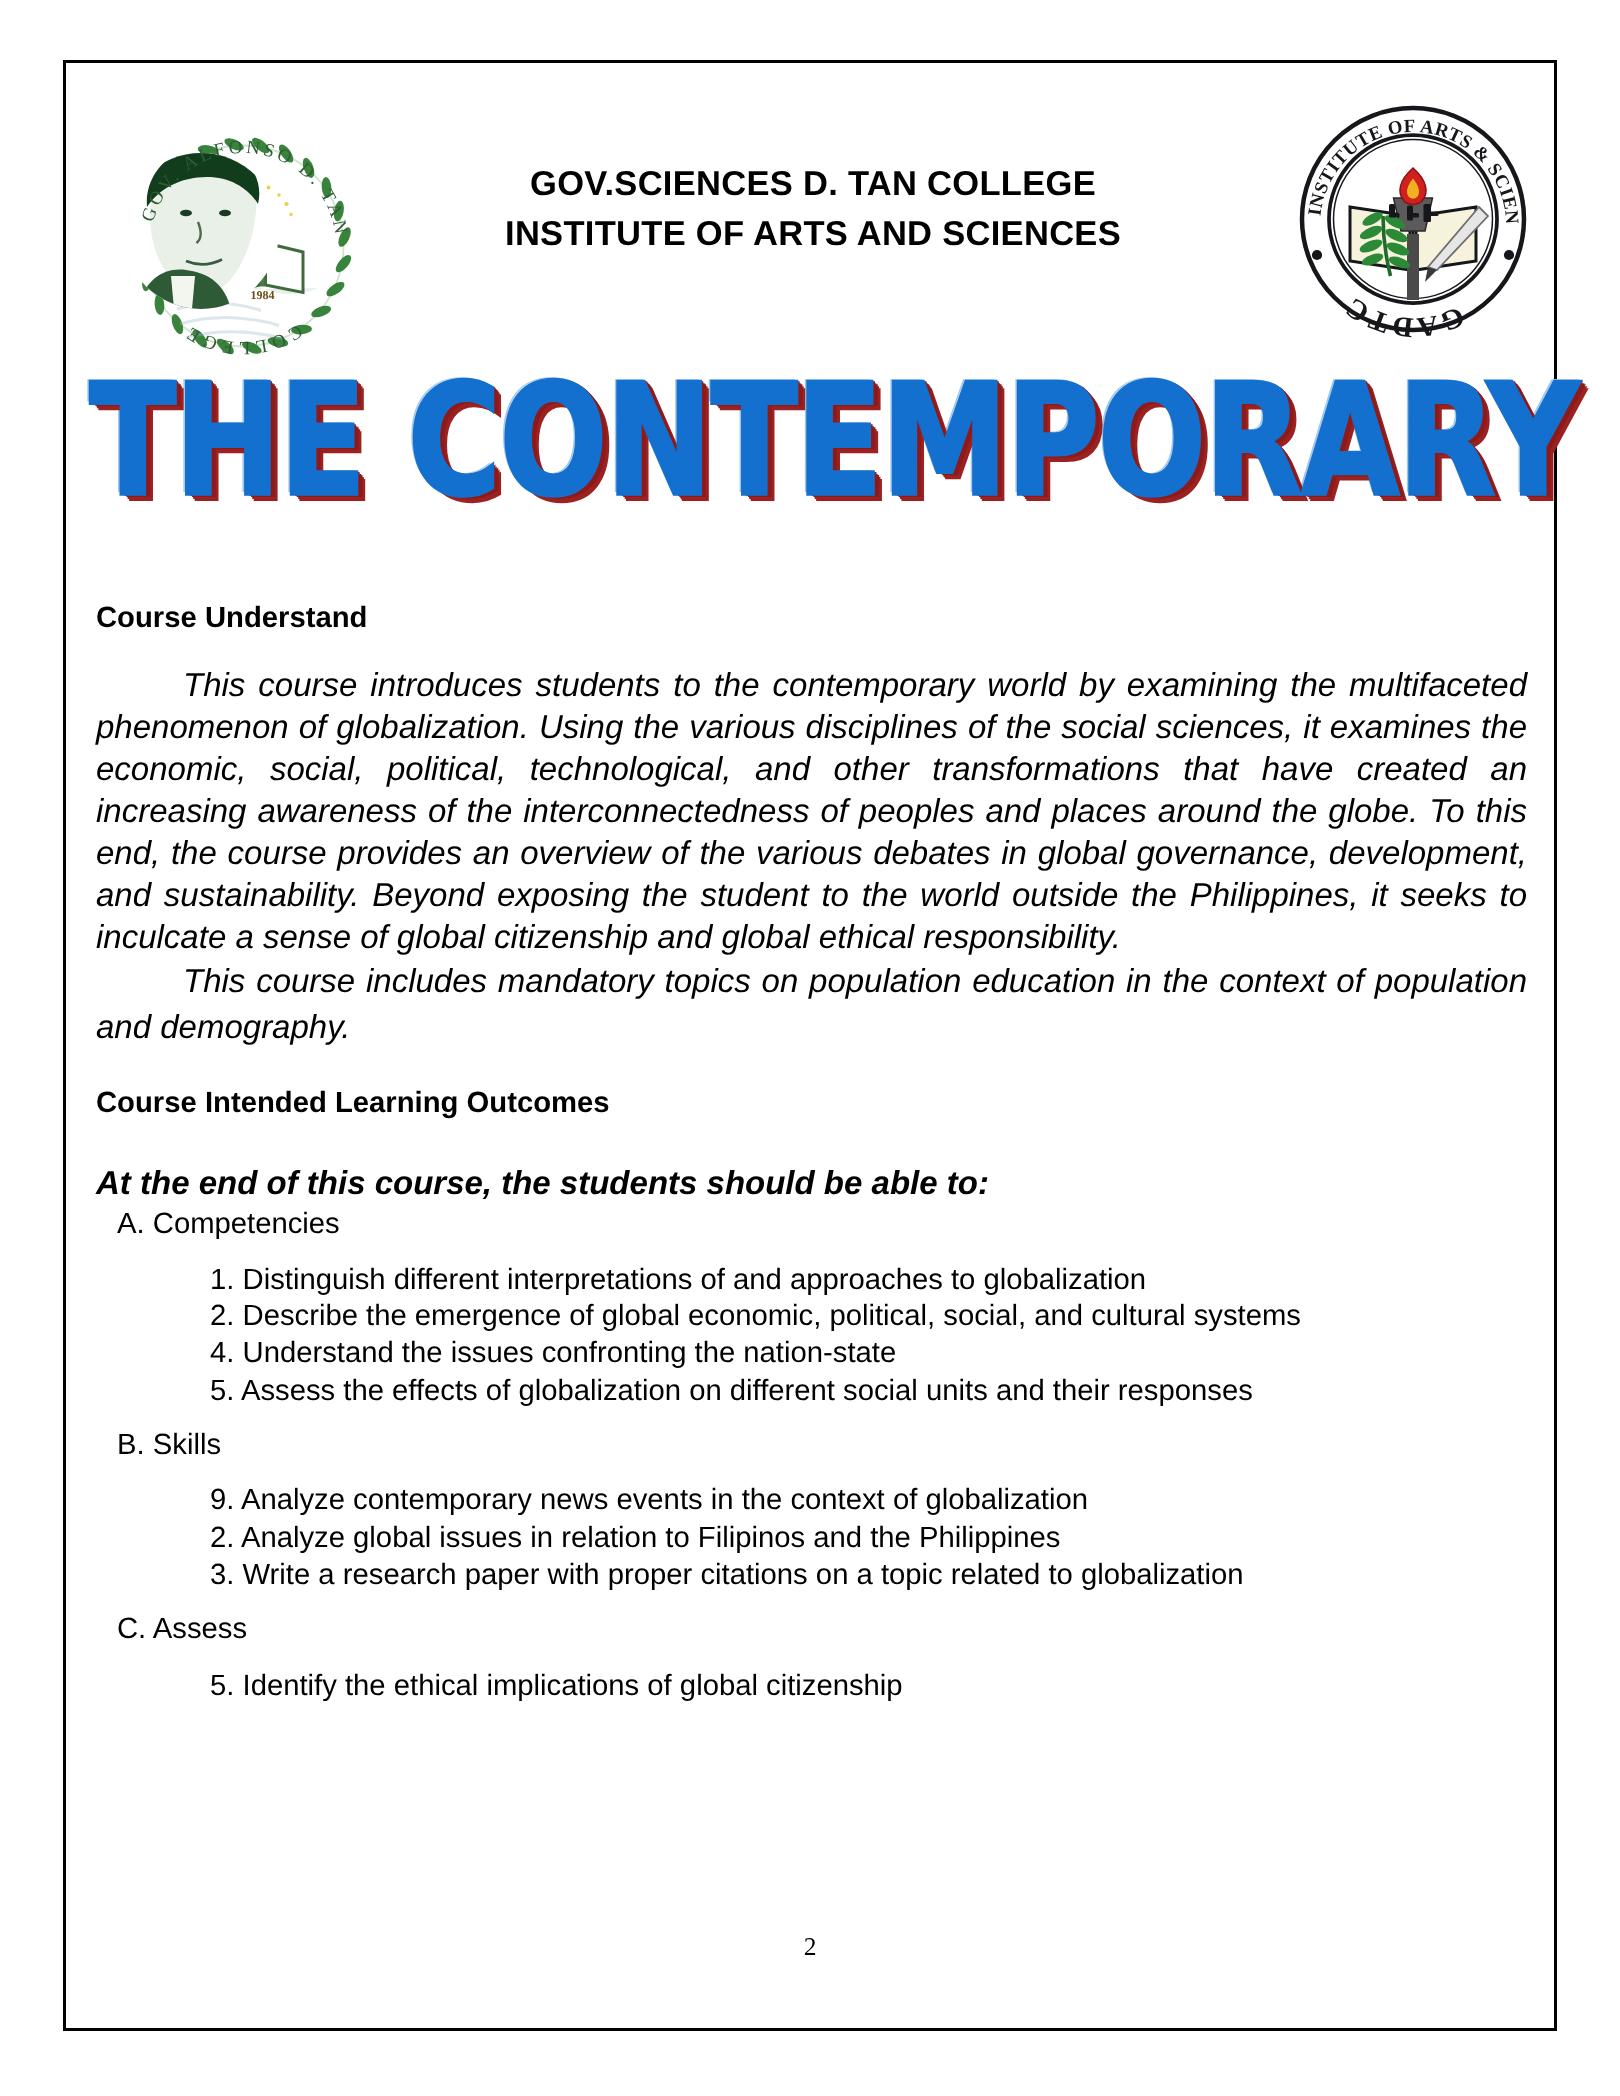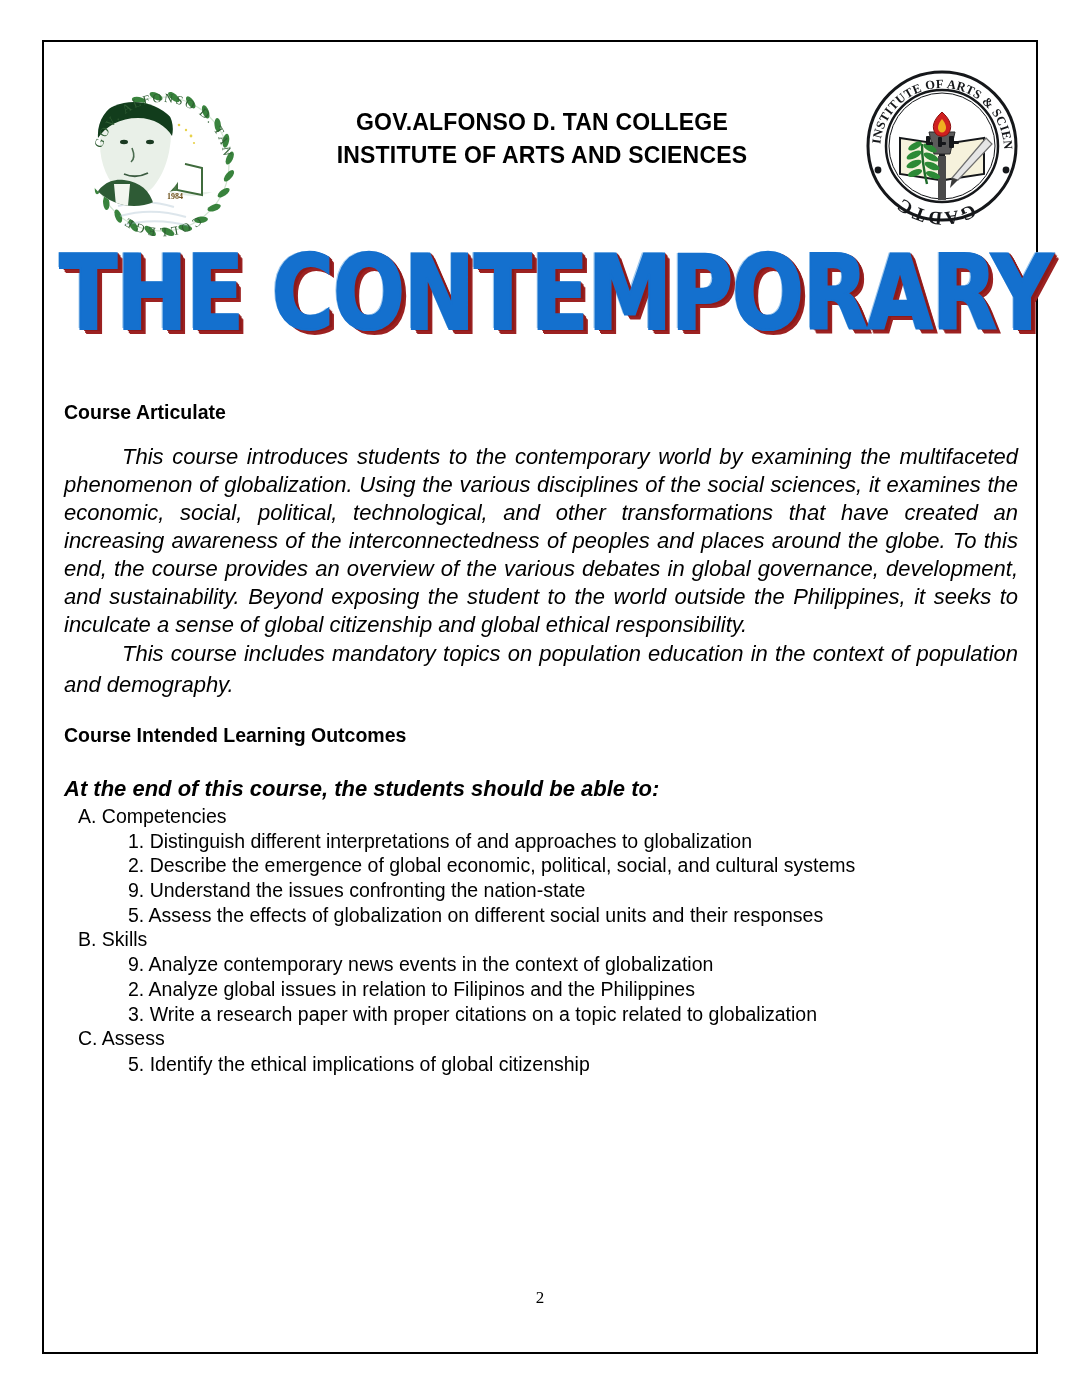--- a/index.html
+++ b/index.html
@@ -129,21 +129,21 @@
     line-height: 1.35;
   }
   .group-label {
     font-size: 19.5px;
     font-weight: normal;
     margin: 0 0 0 14px;
     line-height: 1.3;
   }
   ol.outcome-list {
     list-style: none;
-    margin: 0;
+    margin: 12px;
     padding: 0 0 0 64px;
   }
   ol.outcome-list li {
     font-size: 19.5px;
     line-height: 1.26;
     white-space: nowrap;
   }
   
   .page-number {
     position: absolute;
@@ -310,21 +310,21 @@
         <text font-family="'Liberation Serif',serif" font-size="12.5" fill="#2F5D33" letter-spacing="2.2">
           <textPath href="#arcTop" startOffset="8%">GOV. ALFONSO D. TAN</textPath>
         </text>
         <text font-family="'Liberation Serif',serif" font-size="12.5" fill="#2F5D33" letter-spacing="3">
           <textPath href="#arcBot" startOffset="30%">COLLEGE</textPath>
         </text>
       </svg>
     </div>
 
     <div class="header-titles">
-      <div class="line">GOV.ALFONSO D. TAN COLLEGE</div>
+      <div class="line">GOV.SCIENCES D. TAN COLLEGE</div>
       <div class="line">INSTITUTE OF ARTS AND SCIENCES</div>
     </div>
 
     <div class="logo-right">
       <svg viewBox="0 0 160 160" width="160" height="160" aria-hidden="true">
         <defs>
           <path id="r-arcTop" d="M 18,84 A 62,62 0 0 1 142,84"></path>
           <path id="r-arcBot" d="M 140,86 A 60,60 0 0 1 20,86"></path>
         </defs>
         <circle cx="80" cy="80" r="74" fill="#ffffff" stroke="#15171A" stroke-width="3"></circle>
@@ -384,38 +384,38 @@
       </svg>
     </div>
   </div>
 
   <div class="wordart-wrap">
     <span class="wordart">THE CONTEMPORARY WORLD</span>
   </div>
 
   <div class="content">
 
-    <div class="sec-heading">Course Articulate</div>
+    <div class="sec-heading">Course Understand</div>
     <div class="gap-sm"></div>
     <p class="para">This course introduces students to the contemporary world by examining the multifaceted phenomenon of globalization. Using the various disciplines of the social sciences, it examines the economic, social, political, technological, and other transformations that have created an increasing awareness of the interconnectedness of peoples and places around the globe. To this end, the course provides an overview of the various debates in global governance, development, and sustainability. Beyond exposing the student to the world outside the Philippines, it seeks to inculcate a sense of global citizenship and global ethical responsibility.</p>
     <p class="para spaced">This course includes mandatory topics on population education in the context of population and demography.</p>
 
     <div class="gap-md"></div>
 
     <div class="sec-heading">Course Intended Learning Outcomes</div>
 
     <div class="gap-md"></div>
 
     <p class="bold-italic">At the end of this course, the students should be able to:</p>
 
     <div class="group-label">A. Competencies</div>
     <ol class="outcome-list">
       <li>1. Distinguish different interpretations of and approaches to globalization</li>
       <li>2. Describe the emergence of global economic, political, social, and cultural systems</li>
-      <li>9. Understand the issues confronting the nation-state</li>
+      <li>4. Understand the issues confronting the nation-state</li>
       <li>5. Assess the effects of globalization on different social units and their responses</li>
     </ol>
 
     <div class="group-label">B. Skills</div>
     <ol class="outcome-list">
       <li>9. Analyze contemporary news events in the context of globalization</li>
       <li>2. Analyze global issues in relation to Filipinos and the Philippines</li>
       <li>3. Write a research paper with proper citations on a topic related to globalization</li>
     </ol>
 

